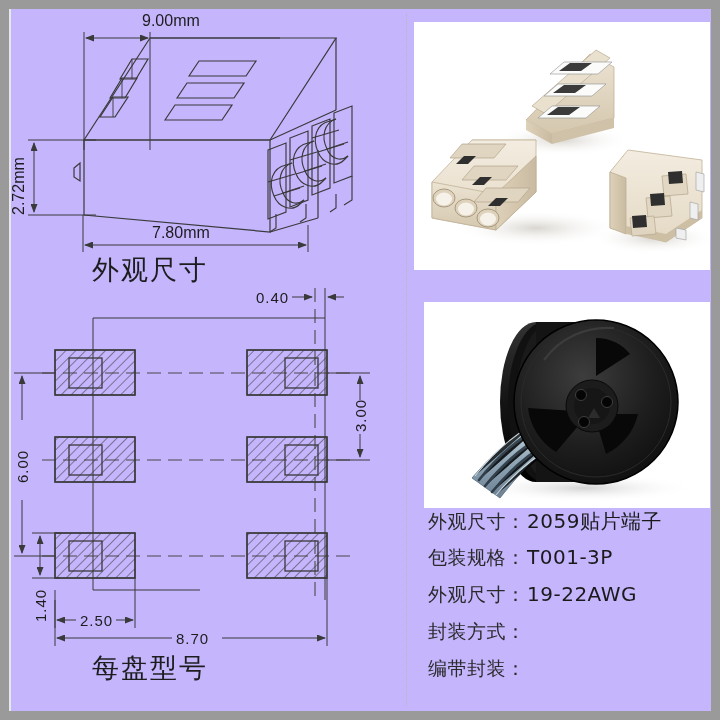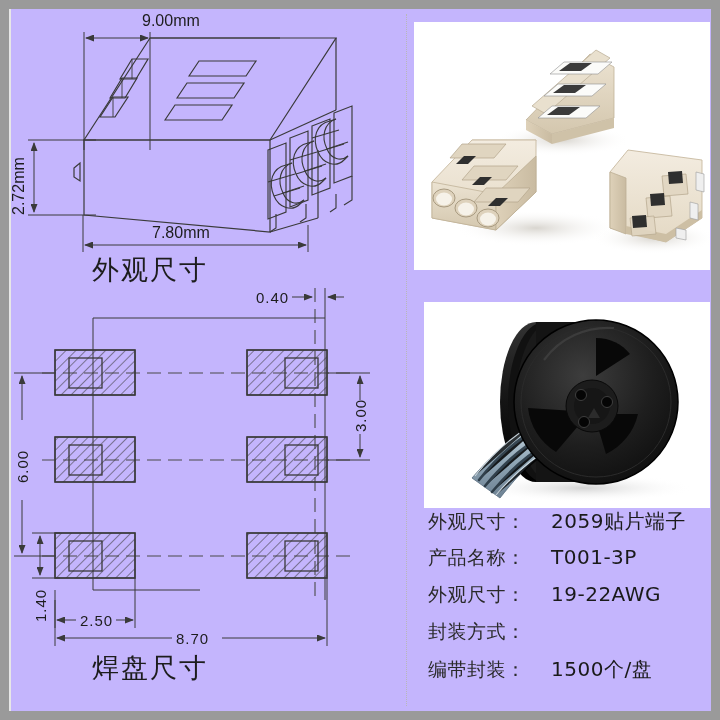--- a/index.html
+++ b/index.html
@@ -82,21 +82,20 @@
     font-family: "DejaVu Sans", "Liberation Sans", sans-serif;
     font-size: 19px;
     color: #2a2a2a;
     padding-right: 2px;
   }
   .spec-value {
     font-family: "DejaVu Sans", "Liberation Sans", sans-serif;
     font-size: 20px;
     color: #1a1a1a;
     letter-spacing: 0.5px;
-    margin-left: 24px;
   }
 
   
   .photo {
     position: absolute;
     background: #ffffff;
   }
   .photo-connectors { left: 414px; top: 22px; width: 296px; height: 248px; }
   .photo-reel       { left: 424px; top: 302px; width: 286px; height: 206px; }
 </style>
@@ -302,21 +301,21 @@
 
     <text x="256" y="303" font-family="Liberation Sans, sans-serif" font-size="15" fill="#1d1d1d" letter-spacing="1">0.40</text>
     <text x="0" y="0" font-family="Liberation Sans, sans-serif" font-size="15" fill="#1d1d1d" letter-spacing="1" transform="translate(366,432) rotate(-90)">3.00</text>
     <text x="0" y="0" font-family="Liberation Sans, sans-serif" font-size="15" fill="#1d1d1d" letter-spacing="1" transform="translate(28,483) rotate(-90)">6.00</text>
     <text x="0" y="0" font-family="Liberation Sans, sans-serif" font-size="15" fill="#1d1d1d" letter-spacing="1" transform="translate(46,622) rotate(-90)">1.40</text>
     <text x="80" y="626" font-family="Liberation Sans, sans-serif" font-size="15" fill="#1d1d1d" letter-spacing="1">2.50</text>
     <text x="176" y="644" font-family="Liberation Sans, sans-serif" font-size="15" fill="#1d1d1d" letter-spacing="1">8.70</text>
   </svg>
 
   <div class="caption caption-outline">外观尺寸</div>
-  <div class="caption caption-pad">焊盘尺寸</div>
+  <div class="caption caption-pad">每盘型号</div>
 
   <div class="photo photo-connectors">
     <svg viewBox="0 0 296 248" width="296" height="248">
       <defs>
         <linearGradient id="bodyTop" x1="0" y1="0" x2="0" y2="1">
           <stop offset="0%" stop-color="#f3ece0"></stop>
           <stop offset="100%" stop-color="#e4d9c4"></stop>
         </linearGradient>
         <linearGradient id="bodySide" x1="0" y1="0" x2="1" y2="0">
           <stop offset="0%" stop-color="#ded1b9"></stop>
@@ -492,33 +491,32 @@
     </svg>
   </div>
 
   <div class="specs">
     <div class="spec-row">
       <span class="spec-label">外观尺寸</span>
       <span class="spec-colon">：</span>
       <span class="spec-value">2059贴片端子</span>
     </div>
     <div class="spec-row">
-      <span class="spec-label">产品名称</span>
+      <span class="spec-label">包装规格</span>
       <span class="spec-colon">：</span>
       <span class="spec-value">T001-3P</span>
     </div>
     <div class="spec-row">
       <span class="spec-label">外观尺寸</span>
       <span class="spec-colon">：</span>
       <span class="spec-value">19-22AWG</span>
     </div>
     <div class="spec-row">
       <span class="spec-label">封装方式</span>
       <span class="spec-colon">：</span>
     </div>
     <div class="spec-row">
       <span class="spec-label">编带封装</span>
       <span class="spec-colon">：</span>
-      <span class="spec-value">1500个/盘</span>
     </div>
   </div>
 
 </div>
 
 </body></html>

